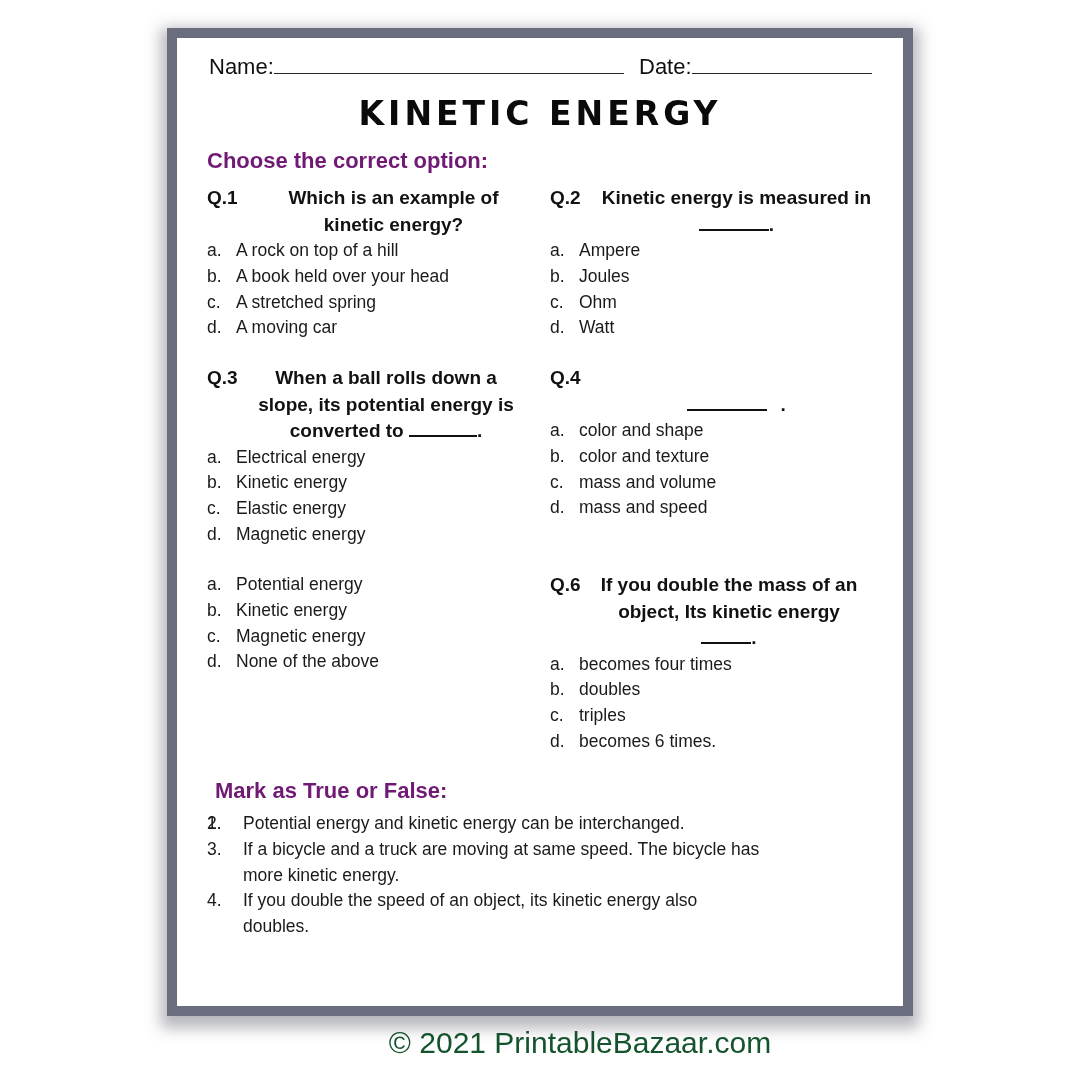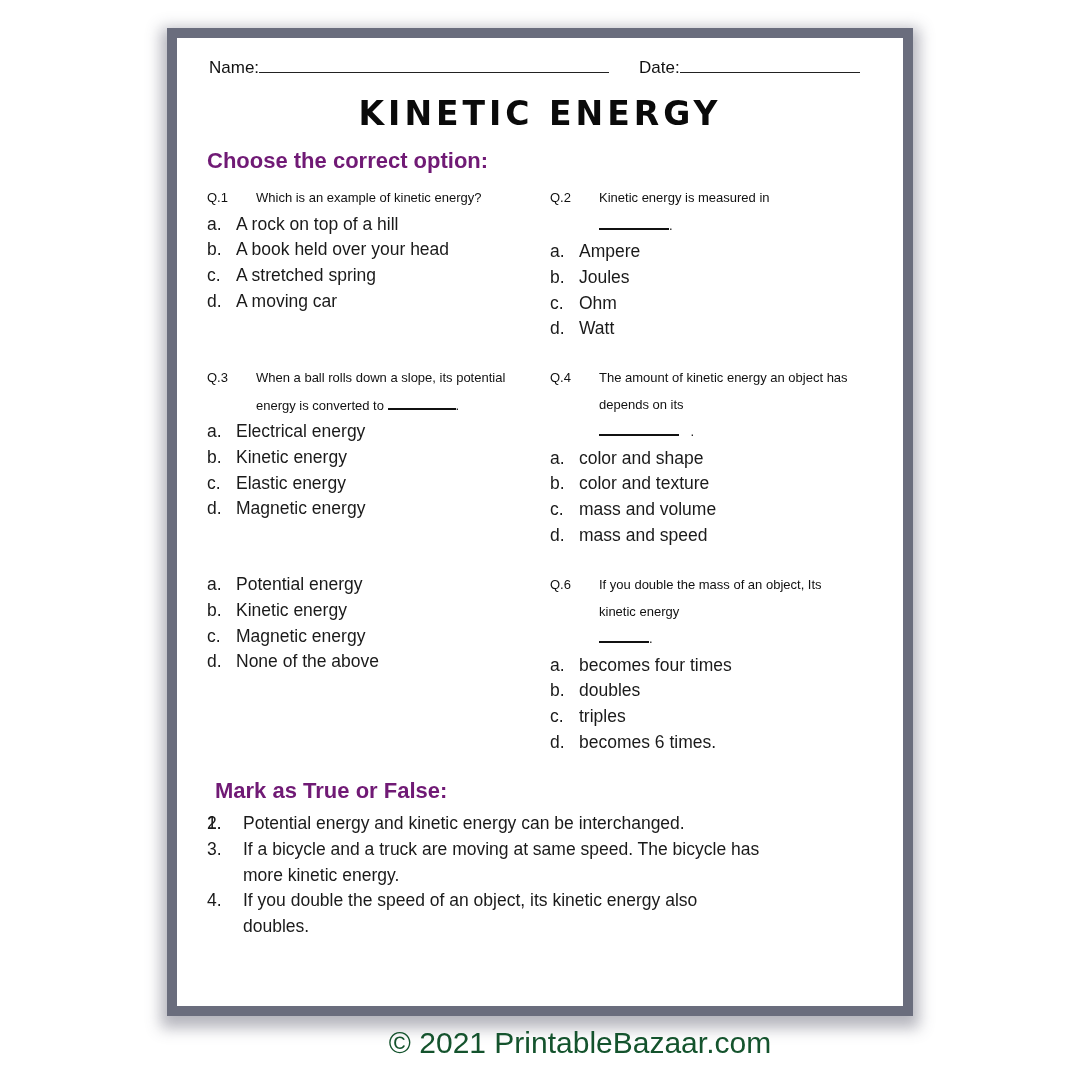--- a/index.html
+++ b/index.html
@@ -10,30 +10,30 @@
   .frame {
     position: absolute; left: 167px; top: 28px; width: 746px; height: 988px;
     background: #6a6d7d;
     box-shadow: 0 6px 14px 6px rgba(90,92,108,0.45);
   }
   .page {
     position: absolute; left: 177px; top: 38px; width: 726px; height: 968px;
     background: #ffffff;
   }
   .abs { position: absolute; white-space: nowrap; }
-  .hdr-label { font-size: 17px; color: #111; }
+  .hdr-label { font-size: 22px; color: #111; }
   .hdr-line { display: inline-block; border-bottom: 1.5px solid #222; height: 18px; vertical-align: baseline; }
   .title {
     position: absolute; left: 0; width: 726px; top: 56px; text-align: center;
     font-family: "DejaVu Sans", sans-serif; font-weight: bold; font-size: 33px;
     letter-spacing: 4px; color: #0a0a0a; transform: scaleY(1.0);
   }
   .section-title { font-size: 22px; font-weight: bold; color: #701a75; }
   .q { position: absolute; width: 330px; }
-  .q-head { position: relative; font-weight: normal; font-size: 13px; line-height: 26.5px; }
+  .q-head { position: relative; font-weight: bold; font-size: 19px; line-height: 26.5px; text-align: center; }
   .q-num { position: absolute; left: 0; top: 0; }
   .q-text { margin-left: 49px; white-space: normal; }
   .blank { display: inline-block; border-bottom: 2px solid #111; height: 16px; vertical-align: baseline; }
   .opt { position: relative; font-size: 17.5px; line-height: 25.8px; color: #1a1a1a; }
   .opt-letter { position: absolute; left: 0; top: 0; }
   .opt-text { margin-left: 29px; text-align: right; }
   .tf-list { position: absolute; left: 30px; top: 773px; width: 600px; }
   .tf-item { position: relative; font-size: 17.5px; line-height: 25.8px; color: #1a1a1a; }
   .tf-num { position: absolute; left: 0; top: 0; }
   .tf-text { margin-left: 36px; white-space: normal; }
@@ -89,21 +89,21 @@
     </div>
     <div class="opt"><span class="opt-letter">a.</span><span class="opt-text">Electrical energy</span></div>
     <div class="opt"><span class="opt-letter">b.</span><span class="opt-text">Kinetic energy</span></div>
     <div class="opt"><span class="opt-letter">c.</span><span class="opt-text">Elastic energy</span></div>
     <div class="opt"><span class="opt-letter">d.</span><span class="opt-text">Magnetic energy</span></div>
   </div>
 
   <div class="q" style="left:373px; top:327px;">
     <div class="q-head">
       <span class="q-num">Q.4</span>
-      <div class="q-text" style="width:275px;"><span>The amount of kinetic energy an object has depends on its</span><br><span class="blank" style="width:80px;"></span><span style="margin-left:8px;"> .</span></div>
+      <div class="q-text" style="width:275px;"><br><span class="blank" style="width:80px;"></span><span style="margin-left:8px;"> .</span></div>
     </div>
     <div class="opt"><span class="opt-letter">a.</span><span class="opt-text">color and shape</span></div>
     <div class="opt"><span class="opt-letter">b.</span><span class="opt-text">color and texture</span></div>
     <div class="opt"><span class="opt-letter">c.</span><span class="opt-text">mass and volume</span></div>
     <div class="opt"><span class="opt-letter">d.</span><span class="opt-text">mass and speed</span></div>
   </div>
 
   <div class="q" style="left:30px; top:534px;">
     <div class="opt"><span class="opt-letter">a.</span><span class="opt-text">Potential energy</span></div>
     <div class="opt"><span class="opt-letter">b.</span><span class="opt-text">Kinetic energy</span></div>

